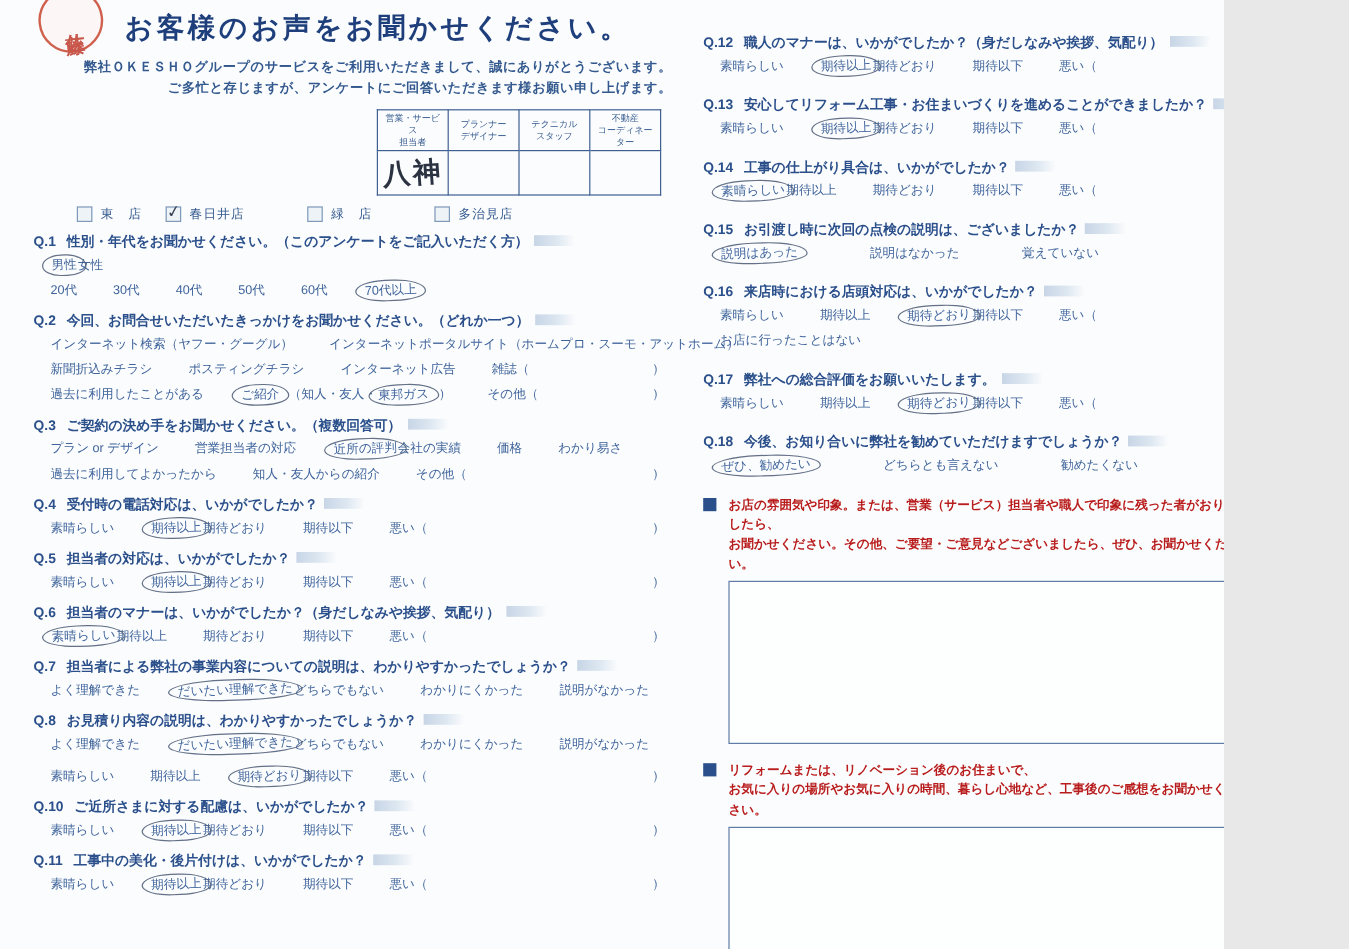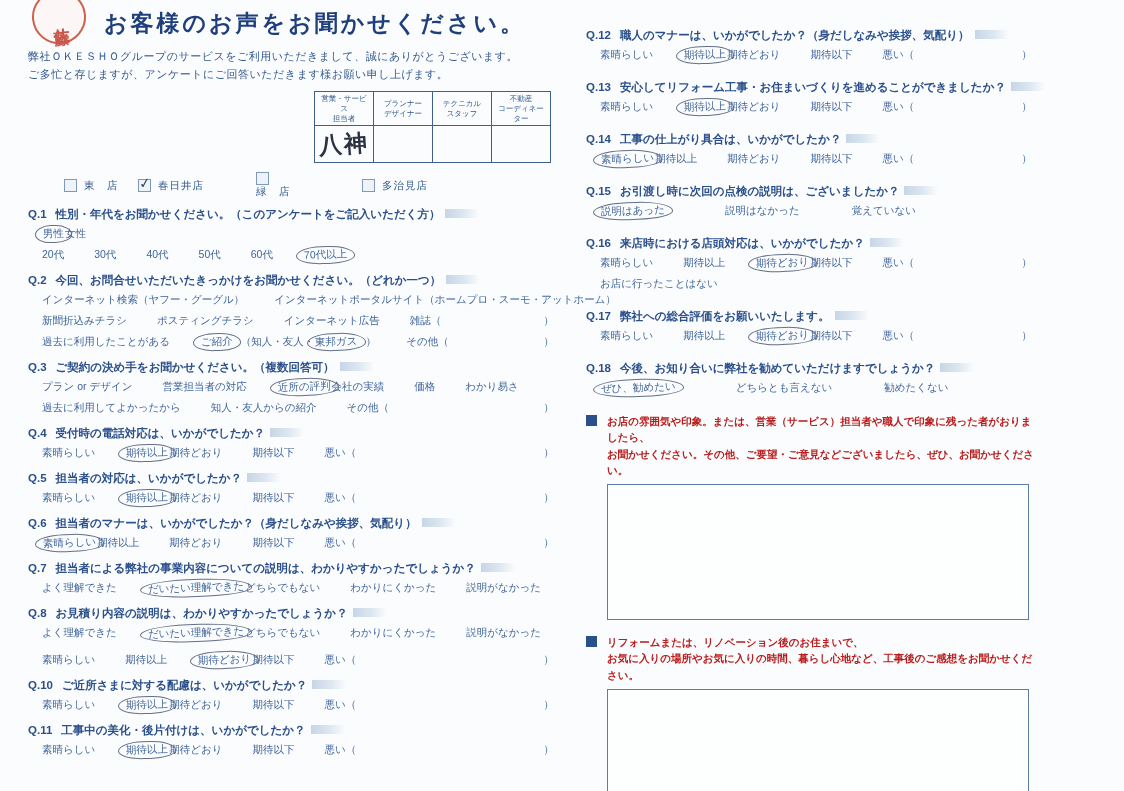--- a/index.html
+++ b/index.html
@@ -1,18 +1,18 @@
 <!DOCTYPE html>
 <html><head>
 <meta charset="utf-8">
 <style>
   html,body{margin:0;padding:0;background:#e8e8e8;}
   .page{
     position:relative;
-    width:1124px;height:791px;
+    width:1020px;height:791px;
     background:#fbfcfd;
     overflow:hidden;
     font-family:"Liberation Sans","DejaVu Sans",sans-serif;
     color:#33598f;
   }
   .left-col{position:absolute;left:28px;top:6px;width:532px;}
   .right-col{position:absolute;left:586px;top:28px;width:452px;}
 
   
   .header{position:relative;height:34px;}
@@ -20,36 +20,36 @@
     position:absolute;left:4px;top:-16px;width:50px;height:50px;
     border:2.5px solid #d0604e;border-radius:50%;
     color:#c8564a;display:flex;align-items:center;justify-content:center;
     writing-mode:vertical-rl;font-size:16px;font-weight:bold;letter-spacing:2px;
     transform:rotate(-6deg);background:rgba(255,236,232,.3);
   }
   .title{
     margin:0 0 0 76px;font-size:23px;font-weight:bold;color:#1e3f7c;
     letter-spacing:3px;line-height:34px;white-space:nowrap;
   }
-  .greeting{margin-top:8px;text-align:left;font-size:11px;line-height:1.6;letter-spacing:.5px;color:#33598f;}
+  .greeting{margin-top:8px;text-align:right;font-size:11px;line-height:1.6;letter-spacing:.5px;color:#33598f;font-weight:bold;}
 
   
   .staff-table{margin:8px 0 0 286px;border-collapse:collapse;}
   .staff-table th,.staff-table td{border:1px solid #3f5f92;}
   .staff-table th{font-size:7.5px;font-weight:normal;color:#33598f;padding:2px 3px;line-height:1.3;width:52px;text-align:center;}
   .staff-table td{height:34px;vertical-align:bottom;}
   .handwritten{display:inline-block;font-size:23px;color:#2b3342;font-weight:600;transform:rotate(-4deg);padding:0 0 1px 3px;letter-spacing:2px;}
 
   
   .branches{margin:9px 0 0 36px;font-size:10.5px;}
   .branch-row{display:flex;margin-bottom:3px;align-items:center;}
   .branch{display:flex;align-items:flex-start;}
   .branch:nth-child(1){width:74px;}
   .branch:nth-child(2){width:118px;font-family:Liberation Serif, serif;}
-  .branch:nth-child(3){width:106px;flex-direction:column;}
+  .branch:nth-child(3){width:106px;}
   .cb{position:relative;width:11px;height:11px;border:1.2px solid #7e99ba;background:#eef3f8;margin-right:7px;flex:none;}
   .cb.checked::after{content:"✓";position:absolute;left:0;top:-5px;font-size:14px;color:#3c4354;transform:rotate(-8deg);}
   .branch-label{letter-spacing:1px;}
 
   
   .q-zone{margin-top:8px;}
   .question{margin-bottom:9px;}
   .right-col .question{margin-bottom:16px;}
   .q-title{font-size:11.5px;font-weight:bold;color:#2a4f8b;margin-bottom:3px;white-space:nowrap;}
   .q-id{margin-right:9px;}

